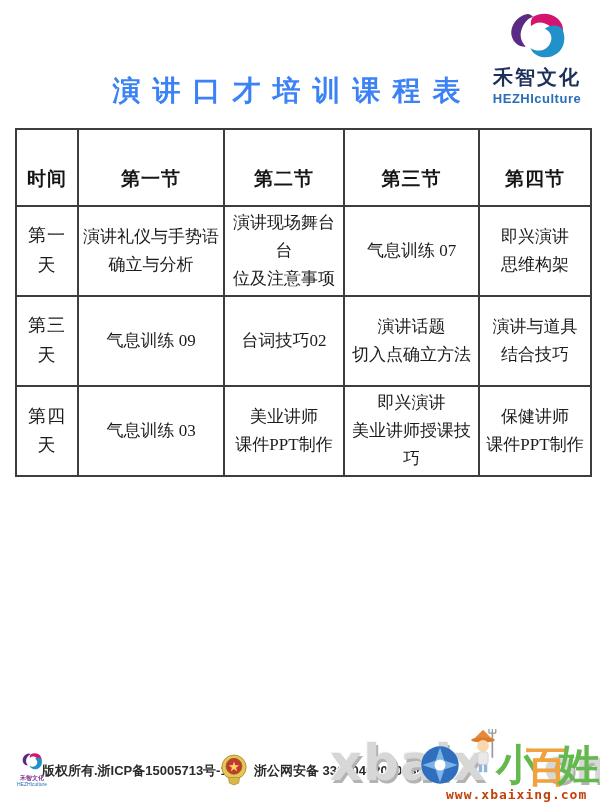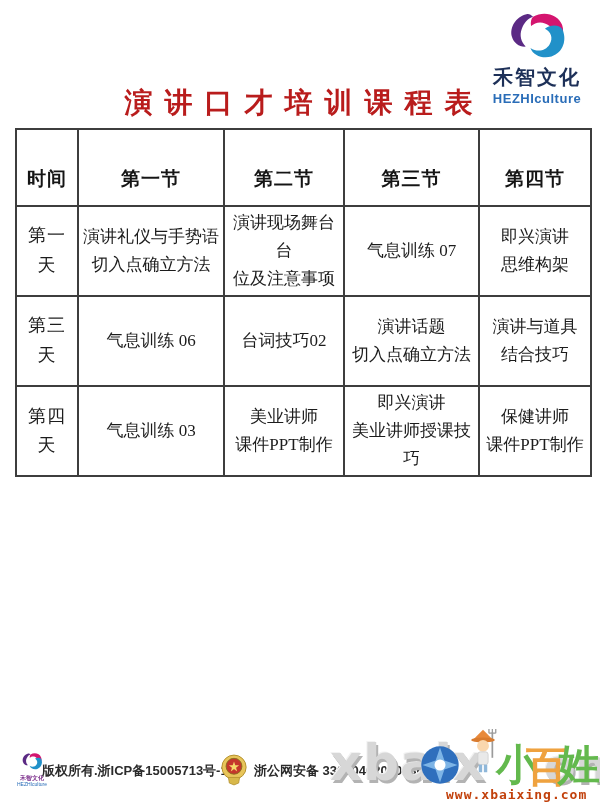--- a/index.html
+++ b/index.html
@@ -8,22 +8,22 @@
     font-family:"Liberation Sans",sans-serif;overflow:hidden;
   }
   
   .brand{position:absolute;top:10px;right:8px;width:110px;text-align:center;}
   .brand svg{display:block;margin:0 auto;}
   .brand-cn{font-size:20px;font-weight:700;color:#1d3058;letter-spacing:2px;margin-top:2px;
             font-family:"Liberation Serif",serif;}
   .brand-en{font-size:13px;font-weight:700;color:#2a6db8;letter-spacing:.5px;}
   
   .title{
-    position:absolute;top:72px;left:0;width:585px;text-align:center;margin:12px;
-    font-size:28px;font-weight:800;color:#b91c1c;letter-spacing:12px;
+    position:absolute;top:72px;left:0;width:585px;text-align:center;margin:0;
+    font-size:28px;font-weight:800;color:#3b82f6;letter-spacing:12px;
     font-family:"Liberation Sans",sans-serif;
   }
   
   table.schedule{
     position:absolute;left:15px;top:128px;width:575px;
     border-collapse:collapse;table-layout:fixed;background:#fff;
   }
   table.schedule th,table.schedule td{
     border:2px solid #3d3d3d;text-align:center;padding:2px;
   }
@@ -105,30 +105,30 @@
         <th>第一节</th>
         <th>第二节</th>
         <th>第三节</th>
         <th>第四节</th>
       </tr>
     </thead>
     <tbody>
       <tr>
         <td class="day">第一天</td>
         <td>演讲礼仪与手势语
-切入点确立方法</td>
+确立与分析</td>
         <td>演讲现场舞台台
 位及注意事项</td>
         <td>气息训练 07</td>
         <td>即兴演讲
 思维构架</td>
       </tr>
       <tr>
         <td class="day">第三天</td>
-        <td>气息训练 06</td>
+        <td>气息训练 09</td>
         <td>台词技巧02</td>
         <td>演讲话题
 切入点确立方法</td>
         <td>演讲与道具
 结合技巧</td>
       </tr>
       <tr>
         <td class="day">第四天</td>
         <td>气息训练 03</td>
         <td>美业讲师

